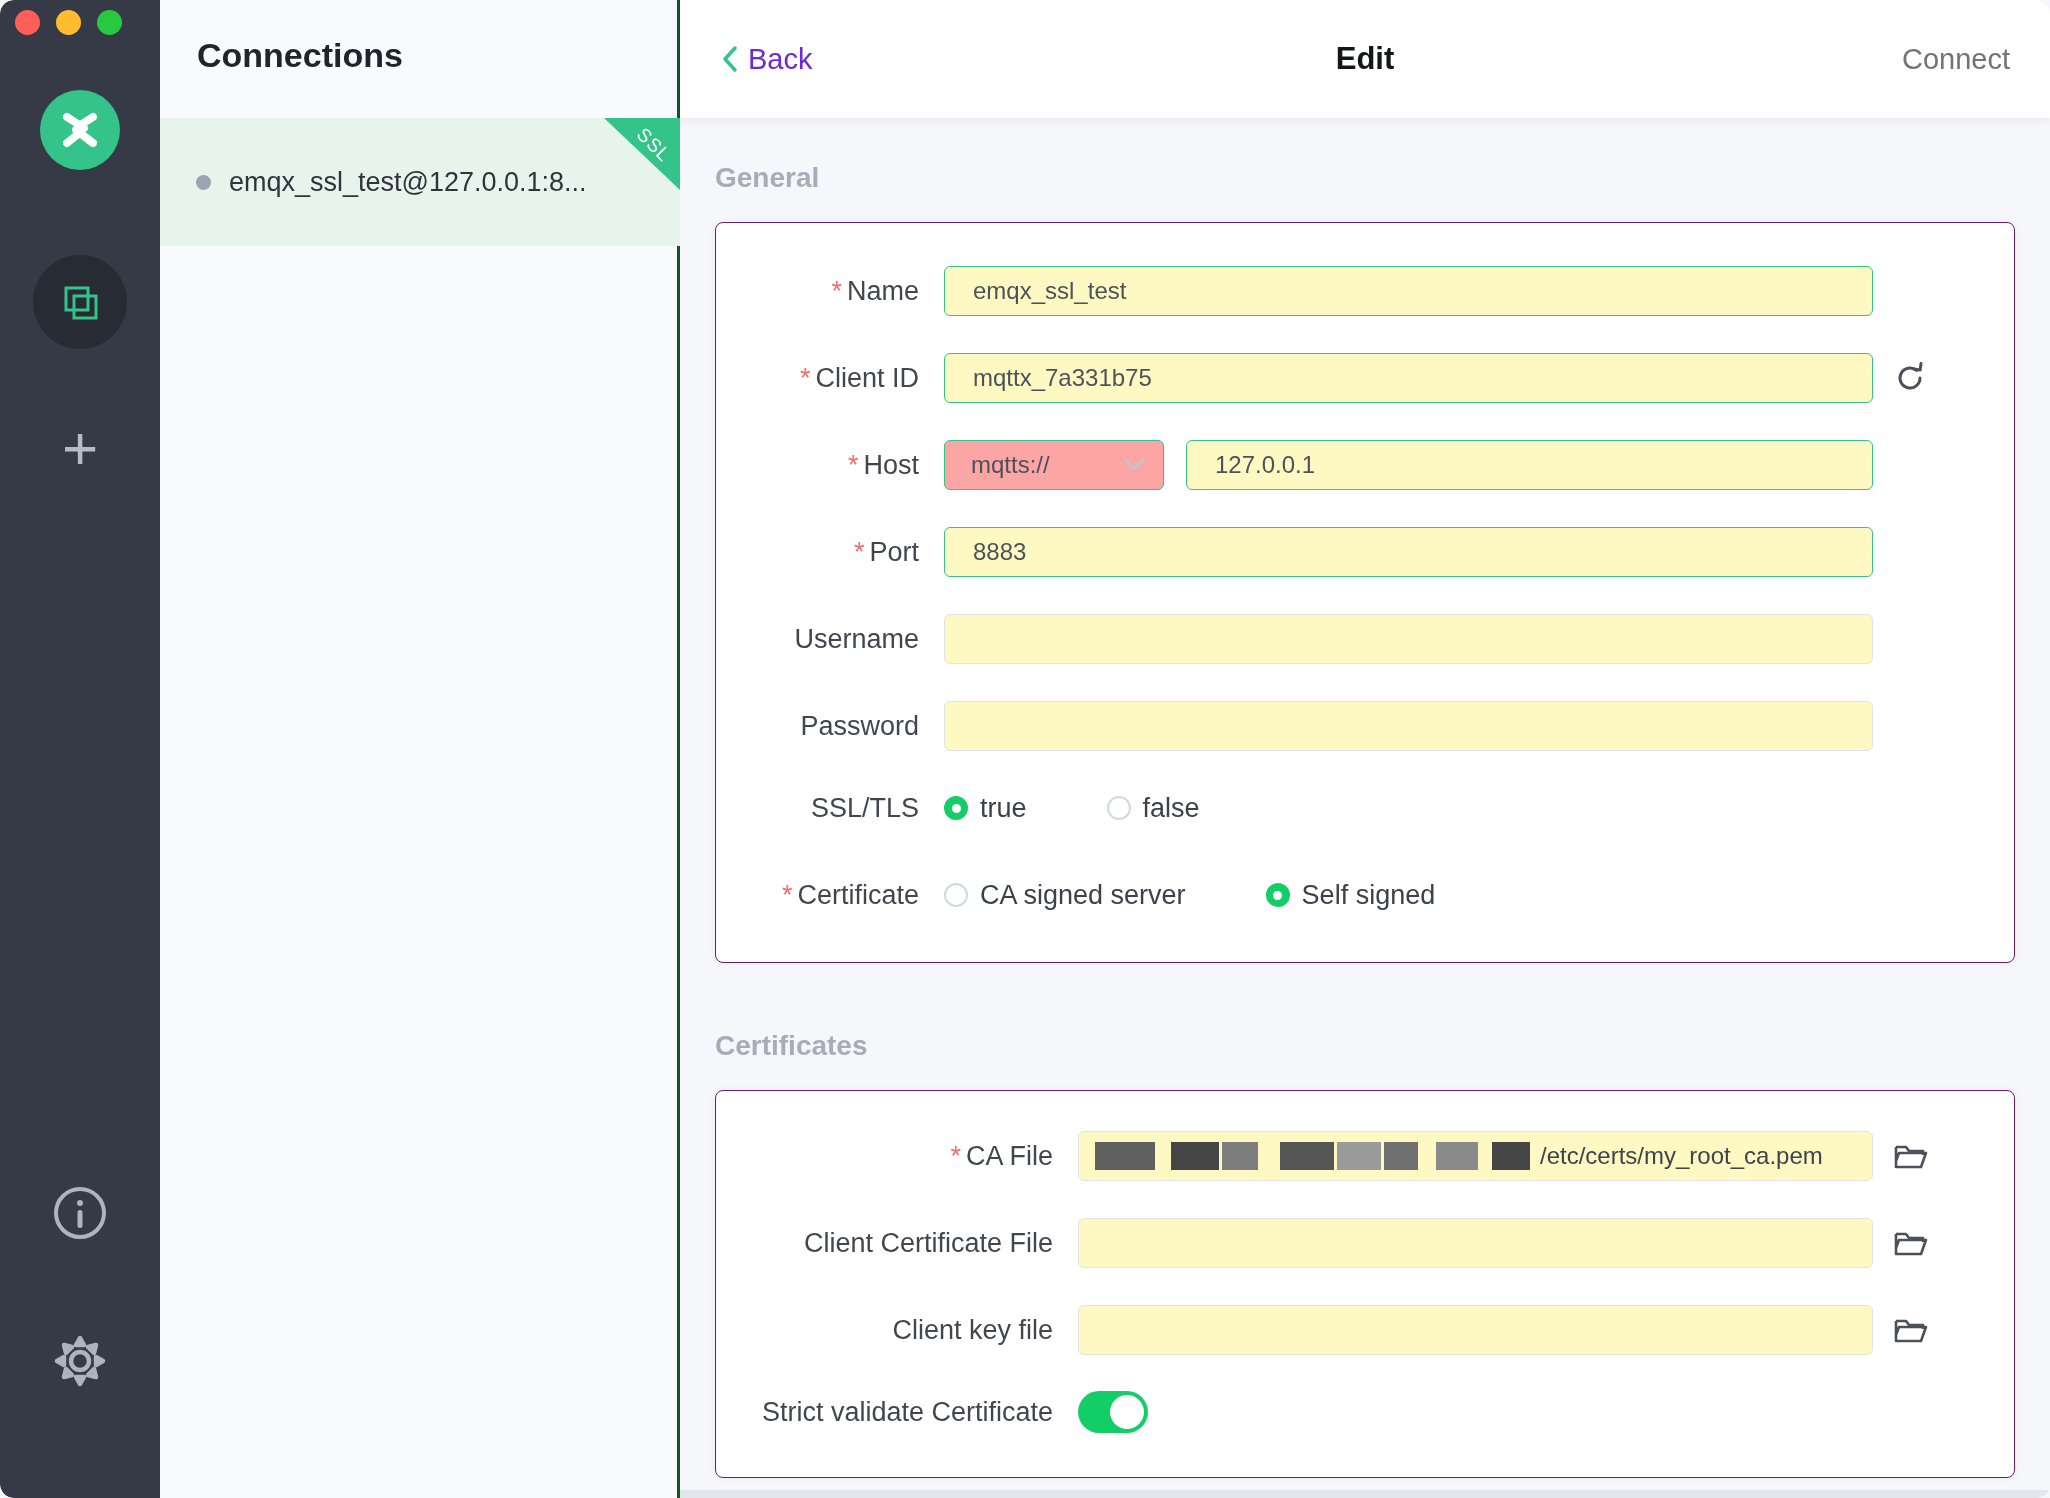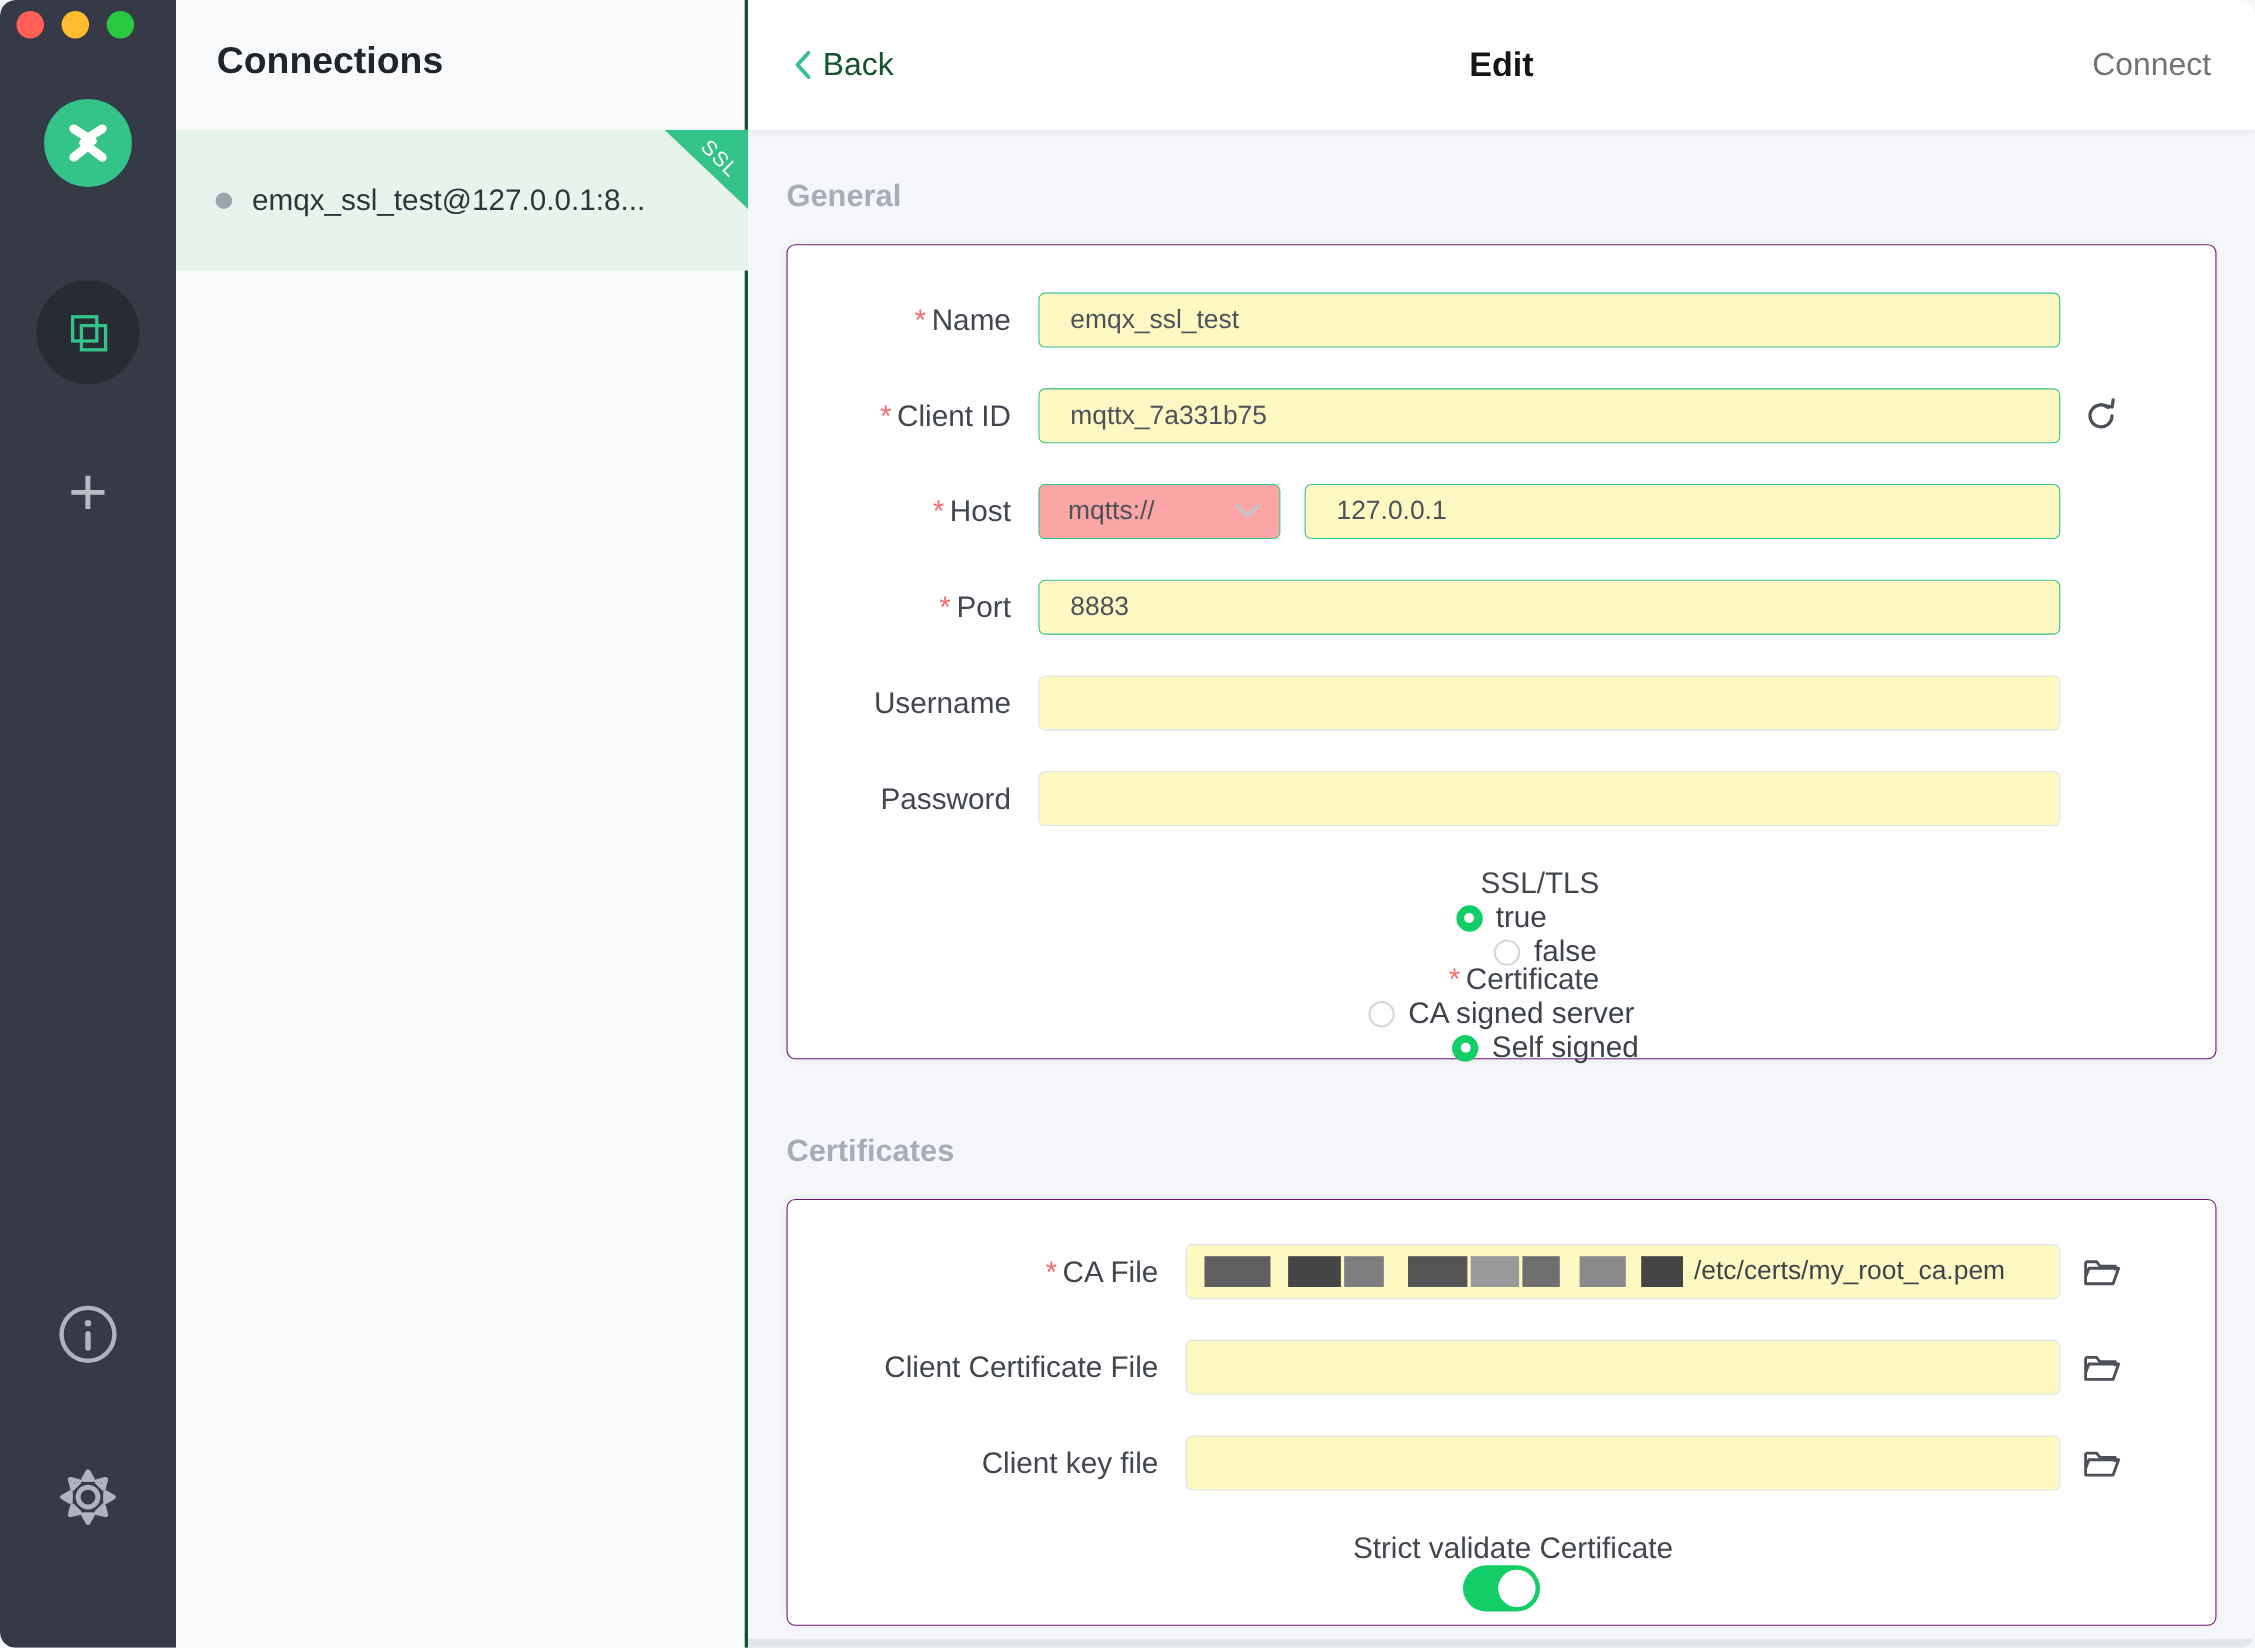--- a/index.html
+++ b/index.html
@@ -53,37 +53,37 @@
     position:absolute; right:7px; top:16px; transform:rotate(45deg);
     color:#fff; font-size:19px; letter-spacing:1px; font-weight:500;
   }
   
   .main { position:absolute; left:680px; top:0; width:1370px; height:1498px; background:#f5f7fa; }
   .hdr {
     position:absolute; left:0; top:0; width:1370px; height:118px; background:#ffffff;
     box-shadow:0 2px 8px rgba(0,0,0,0.07); display:flex; align-items:center;
     padding:0 40px; z-index:5;
   }
-  .hdr-back { display:flex; align-items:center; gap:8px; color:#14532d; font-size:29px; cursor:pointer; }
+  .hdr-back { display:flex; align-items:center; gap:8px; color:#6d28d9; font-size:29px; cursor:pointer; }
   .hdr-title {
     position:absolute; left:0; right:0; text-align:center;
     font-size:31px; font-weight:700; color:#14161a; pointer-events:none;
   }
   .hdr-connect { margin-left:auto; color:#737373; font-size:29px; cursor:pointer; z-index:2; }
   .section-title { position:absolute; left:35px; font-size:28px; font-weight:700; color:#a7adb8; }
   .st-general { top:162px; }
   .st-certs { top:1030px; }
   .card {
     position:absolute; left:35px; width:1300px; background:#fff;
     border-radius:8px; box-shadow:0 0 10px rgba(0,0,0,0.05); border:1px solid #701a75;
   }
   .card-general { top:222px; height:741px; padding-top:43px; }
   .card-certs { top:1090px; height:388px; padding-top:40px; }
   .frow { display:flex; align-items:center; margin-bottom:37px; }
-  .frow-radio { height:40px; margin-bottom:47px;flex-direction:column; }
+  .frow-radio { height:40px; margin-bottom:47px; }
   .lbl { width:228px; padding-right:25px; text-align:right; font-size:27px; color:#41464f; flex:none; white-space:nowrap; }
   .lbl2 { width:362px; padding-right:25px; text-align:right; font-size:27px; color:#41464f; flex:none; white-space:nowrap; }
   .req { color:#f56c6c; margin-right:5px; }
   .inp {
     height:50px; border-radius:6px; border:1.5px solid #dfe3e8; background:#fef9c3;
     font-size:24px; color:#4d525a; padding:0 24px 0 28px; outline:none;
     font-family:"Liberation Sans","DejaVu Sans",sans-serif;
   }
   .inp-green { border-color:#34c388; }
   .w-full { width:929px; }

